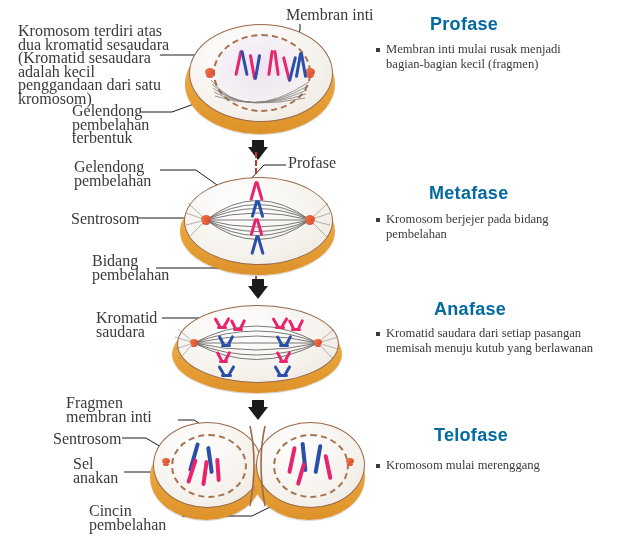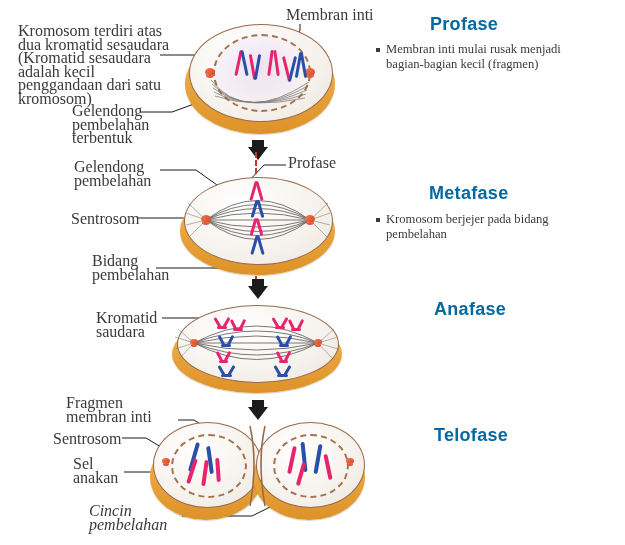--- a/index.html
+++ b/index.html
@@ -114,23 +114,25 @@
 
   <div class="bullets" style="left:375px;top:42px;">
     <div class="bi">Membran inti mulai rusak menjadi bagian-bagian kecil (fragmen)</div>
   </div>
 
   <div class="bullets" style="left:375px;top:212px;">
     <div class="bi">Kromosom berjejer pada bidang pembelahan</div>
   </div>
 
   <div class="bullets" style="left:375px;top:326px;">
+    <div class="bi">Kromatid saudara dari setiap pasangan memisah menuju kutub yang berlawanan</div>
   </div>
 
   <div class="bullets" style="left:375px;top:458px;">
+    <div class="bi">Kromosom mulai merenggang</div>
   </div>
 
   <div class="lbl" style="left:18px;top:24px;width:180px;">Kromosom terdiri atas
 dua kromatid sesaudara
 (Kromatid sesaudara
 adalah kecil
 penggandaan dari satu
 kromosom)</div>
   <div class="lbl" style="left:72px;top:104px;width:110px;">Gelendong
 pembelahan
@@ -145,21 +147,21 @@
 pembelahan</div>
 
   <div class="lbl" style="left:96px;top:311px;width:100px;">Kromatid
 saudara</div>
 
   <div class="lbl" style="left:66px;top:396px;width:120px;">Fragmen
 membran inti</div>
   <div class="lbl" style="left:53px;top:432px;">Sentrosom</div>
   <div class="lbl" style="left:73px;top:457px;width:70px;">Sel
 anakan</div>
-  <div class="lbl" style="left:89px;top:504px;width:110px;font-style:italic;">Cincin
+  <div class="lbl" style="left:89px;top:504px;width:110px;">Cincin
 pembelahan</div>
 
   <svg class="fib" width="625" height="545">
     <g stroke="#1a1a1a" stroke-width="1" fill="none">
 
       <path d="M160,55 L196,55 L245,72"></path>
 
       <path d="M140,112 L172,112 L205,100"></path>
 
       <path d="M300,24 L300,30 L285,62"></path>

